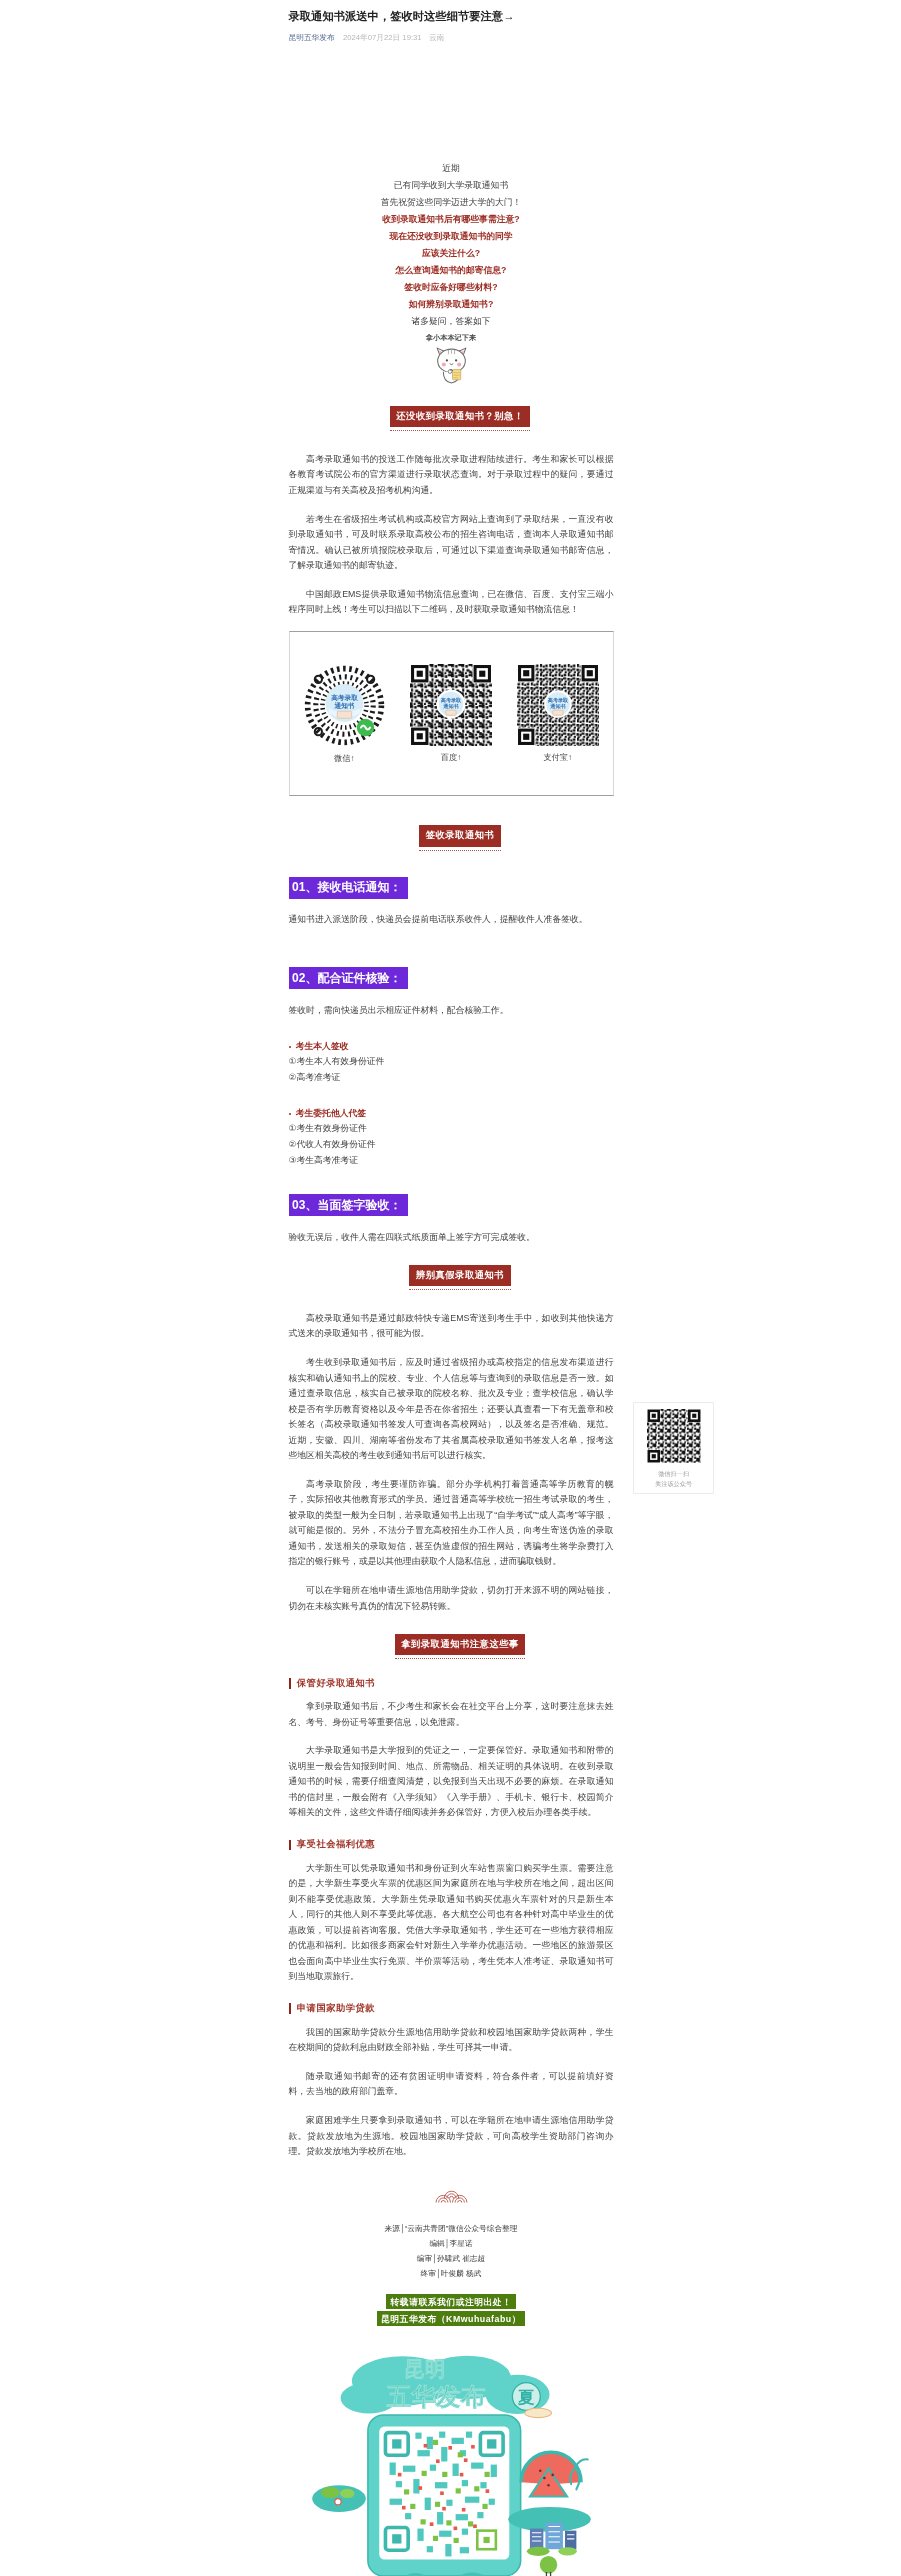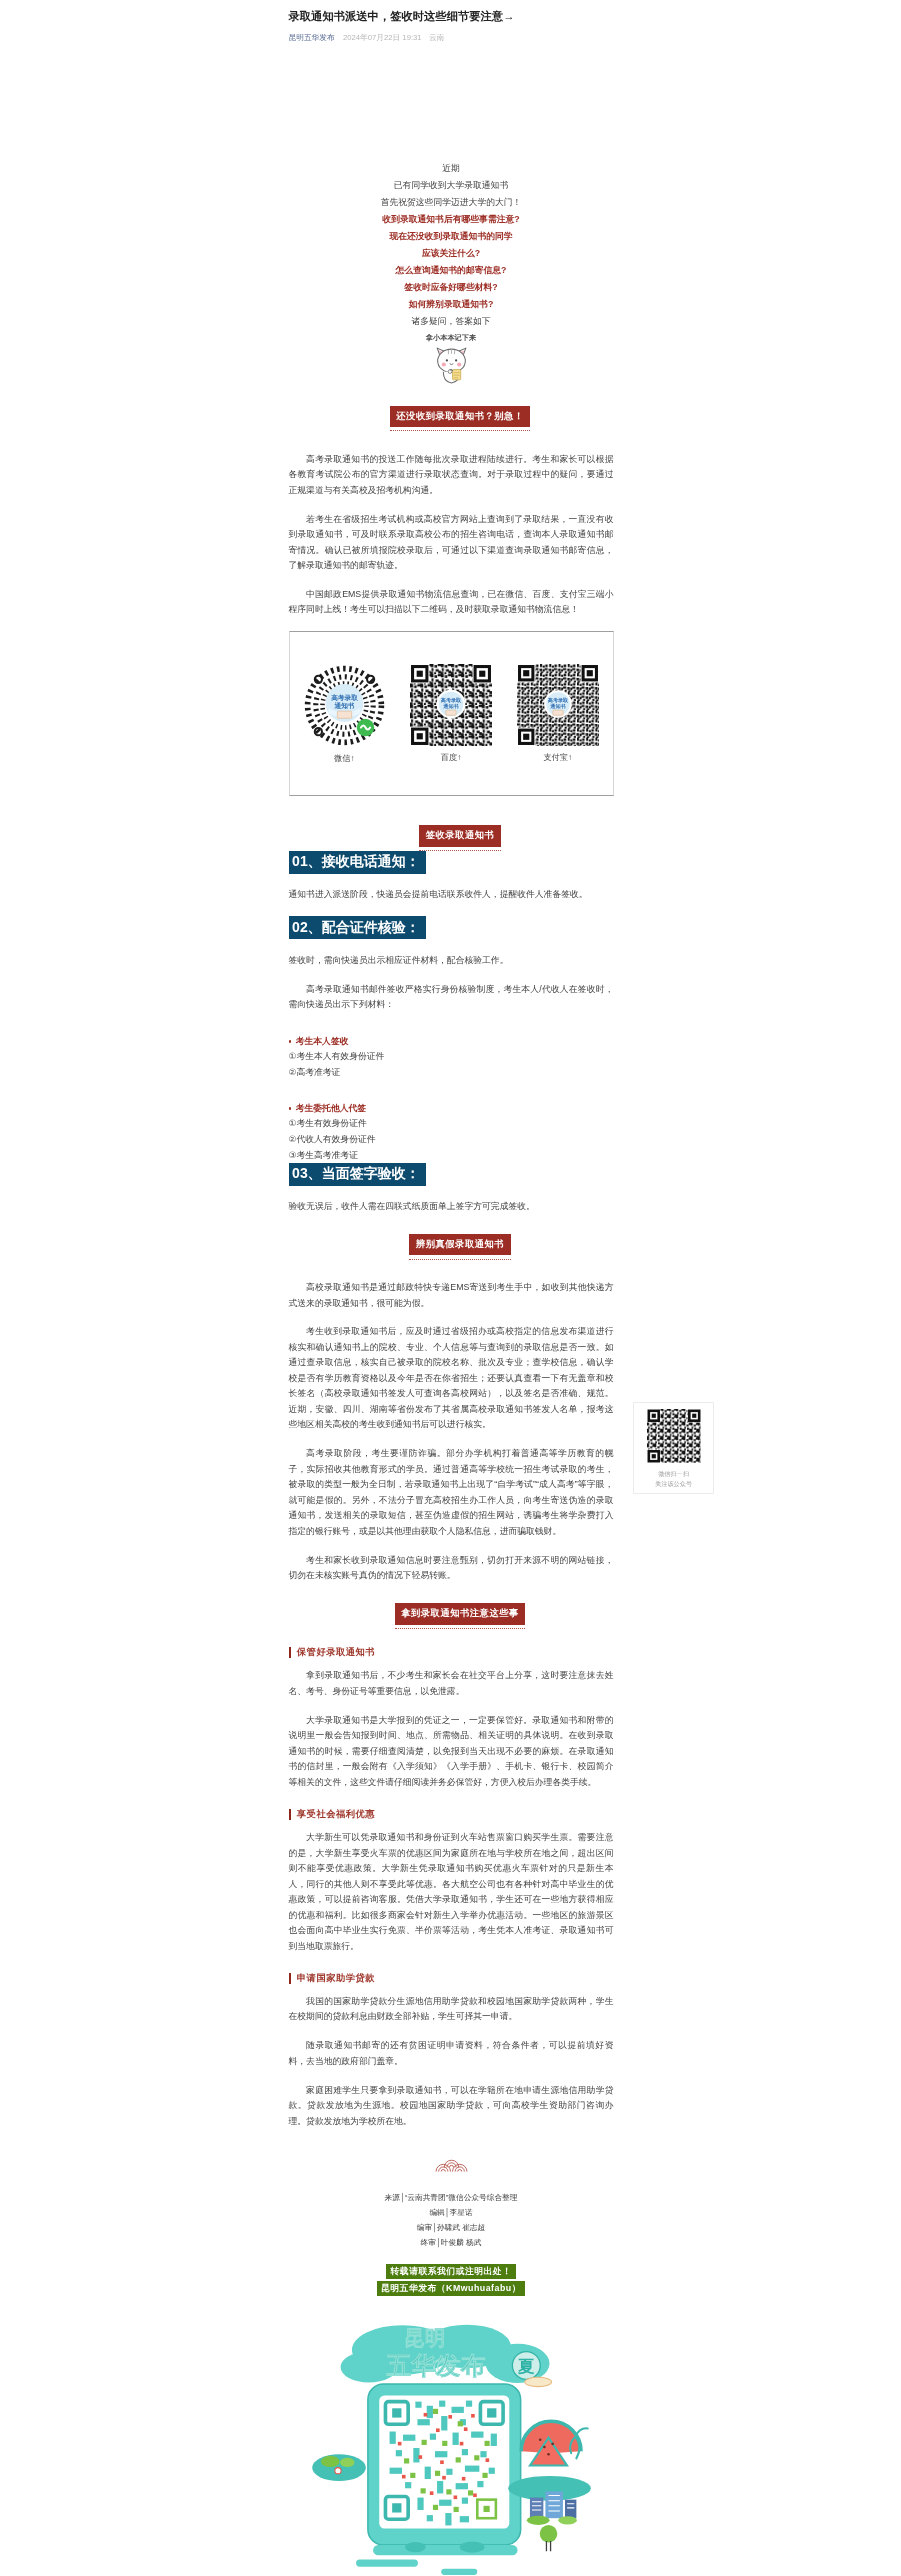--- a/index.html
+++ b/index.html
@@ -30,21 +30,21 @@
 
   .qrbox{
     margin-top:12.4px;height:165px;border:0.5px solid #d6d6d6;
     border-top:1.5px solid #9f9f9f;border-bottom:1.5px solid #9f9f9f;
     display:flex;align-items:center;justify-content:space-between;padding:0 9.3px;box-sizing:border-box;
   }
   .qr-cell{text-align:center;width:91px;}
   .qr-label{font-size:8.2px;color:#3f3f3f;margin-top:4.1px;}
 
   .flow{margin-top:30px;text-align:center;font-size:8.8px;line-height:17.5px;color:#3f3f3f;}
-  .step-label{display:inline-block;background:#0c4a6e;color:#fff;font-weight:bold;font-size:14px;padding:2.6px 6.2px 2.6px 3.6px;}
+  .step-label{display:inline-block;background:#6d28d9;color:#fff;font-weight:bold;font-size:12px;padding:2.6px 6.2px 2.6px 3.6px;margin-top:26px;}
   .step-p{margin-top:18.5px;}
   .group-h{margin-top:23px;display:flex;align-items:center;font-size:8.8px;font-weight:bold;color:#9c2d24;}
   .group-h .dot{width:2.6px;height:2.6px;border-radius:50%;background:#9c2d24;margin-right:4.6px;flex:none;}
   .list-item{font-size:8.8px;line-height:16px;color:#3f3f3f;}
 
   .sub-h{margin-top:17.5px;display:flex;align-items:center;}
   .sub-h .bar{width:2.6px;height:10.8px;background:#8f261c;margin-right:5.7px;flex:none;}
   .sub-h .txt{font-size:9.3px;font-weight:bold;color:#a03a2e;letter-spacing:0.5px;}
 
   .float-widget{
@@ -224,21 +224,20 @@
     <div class="box">签收录取通知书</div>
     <div class="dots"></div>
   </div>
 
 
   <div><span class="step-label">01、接收电话通知：</span></div>
   <p class="body-p step-p">通知书进入派送阶段，快递员会提前电话联系收件人，提醒收件人准备签收。</p>
 
   <div><span class="step-label">02、配合证件核验：</span></div>
   <p class="body-p step-p">签收时，需向快递员出示相应证件材料，配合核验工作。</p>
-  <p class="body-p indent">高考录取通知书邮件签收严格实行身份核验制度，考生本人/代收人在签收时，需向快递员出示下列材料：</p>
 
   <div class="group-h">
     <span class="dot"></span>
     <span>考生本人签收</span>
   </div>
   <div class="list-item">①考生本人有效身份证件</div>
   <div class="list-item">②高考准考证</div>
 
   <div class="group-h">
     <span class="dot"></span>
@@ -252,21 +251,21 @@
   <p class="body-p step-p">验收无误后，收件人需在四联式纸质面单上签字方可完成签收。</p>
 
   <div class="sec-header">
     <div class="box">辨别真假录取通知书</div>
     <div class="dots"></div>
   </div>
 
   <p class="body-p indent first">高校录取通知书是通过邮政特快专递EMS寄送到考生手中，如收到其他快递方式送来的录取通知书，很可能为假。</p>
   <p class="body-p indent">考生收到录取通知书后，应及时通过省级招办或高校指定的信息发布渠道进行核实和确认通知书上的院校、专业、个人信息等与查询到的录取信息是否一致。如通过查录取信息，核实自己被录取的院校名称、批次及专业；查学校信息，确认学校是否有学历教育资格以及今年是否在你省招生；还要认真查看一下有无盖章和校长签名（高校录取通知书签发人可查询各高校网站），以及签名是否准确、规范。近期，安徽、四川、湖南等省份发布了其省属高校录取通知书签发人名单，报考这些地区相关高校的考生收到通知书后可以进行核实。</p>
   <p class="body-p indent">高考录取阶段，考生要谨防诈骗。部分办学机构打着普通高等学历教育的幌子，实际招收其他教育形式的学员。通过普通高等学校统一招生考试录取的考生，被录取的类型一般为全日制，若录取通知书上出现了“自学考试”“成人高考”等字眼，就可能是假的。另外，不法分子冒充高校招生办工作人员，向考生寄送伪造的录取通知书，发送相关的录取短信，甚至伪造虚假的招生网站，诱骗考生将学杂费打入指定的银行账号，或是以其他理由获取个人隐私信息，进而骗取钱财。</p>
-  <p class="body-p indent">考生和家长收到录取通知信息时要注意甄别，切勿打开来源不明的网站链接，切勿在未核实账号真伪的情况下轻易转账。</p>
+  <p class="body-p indent">可以在学籍所在地申请生源地信用助学贷款，切勿打开来源不明的网站链接，切勿在未核实账号真伪的情况下轻易转账。</p>
 
   <div class="sec-header">
     <div class="box">拿到录取通知书注意这些事</div>
     <div class="dots"></div>
   </div>
 
   <div class="sub-h">
     <span class="bar"></span>
     <span class="txt">保管好录取通知书</span>
   </div>

